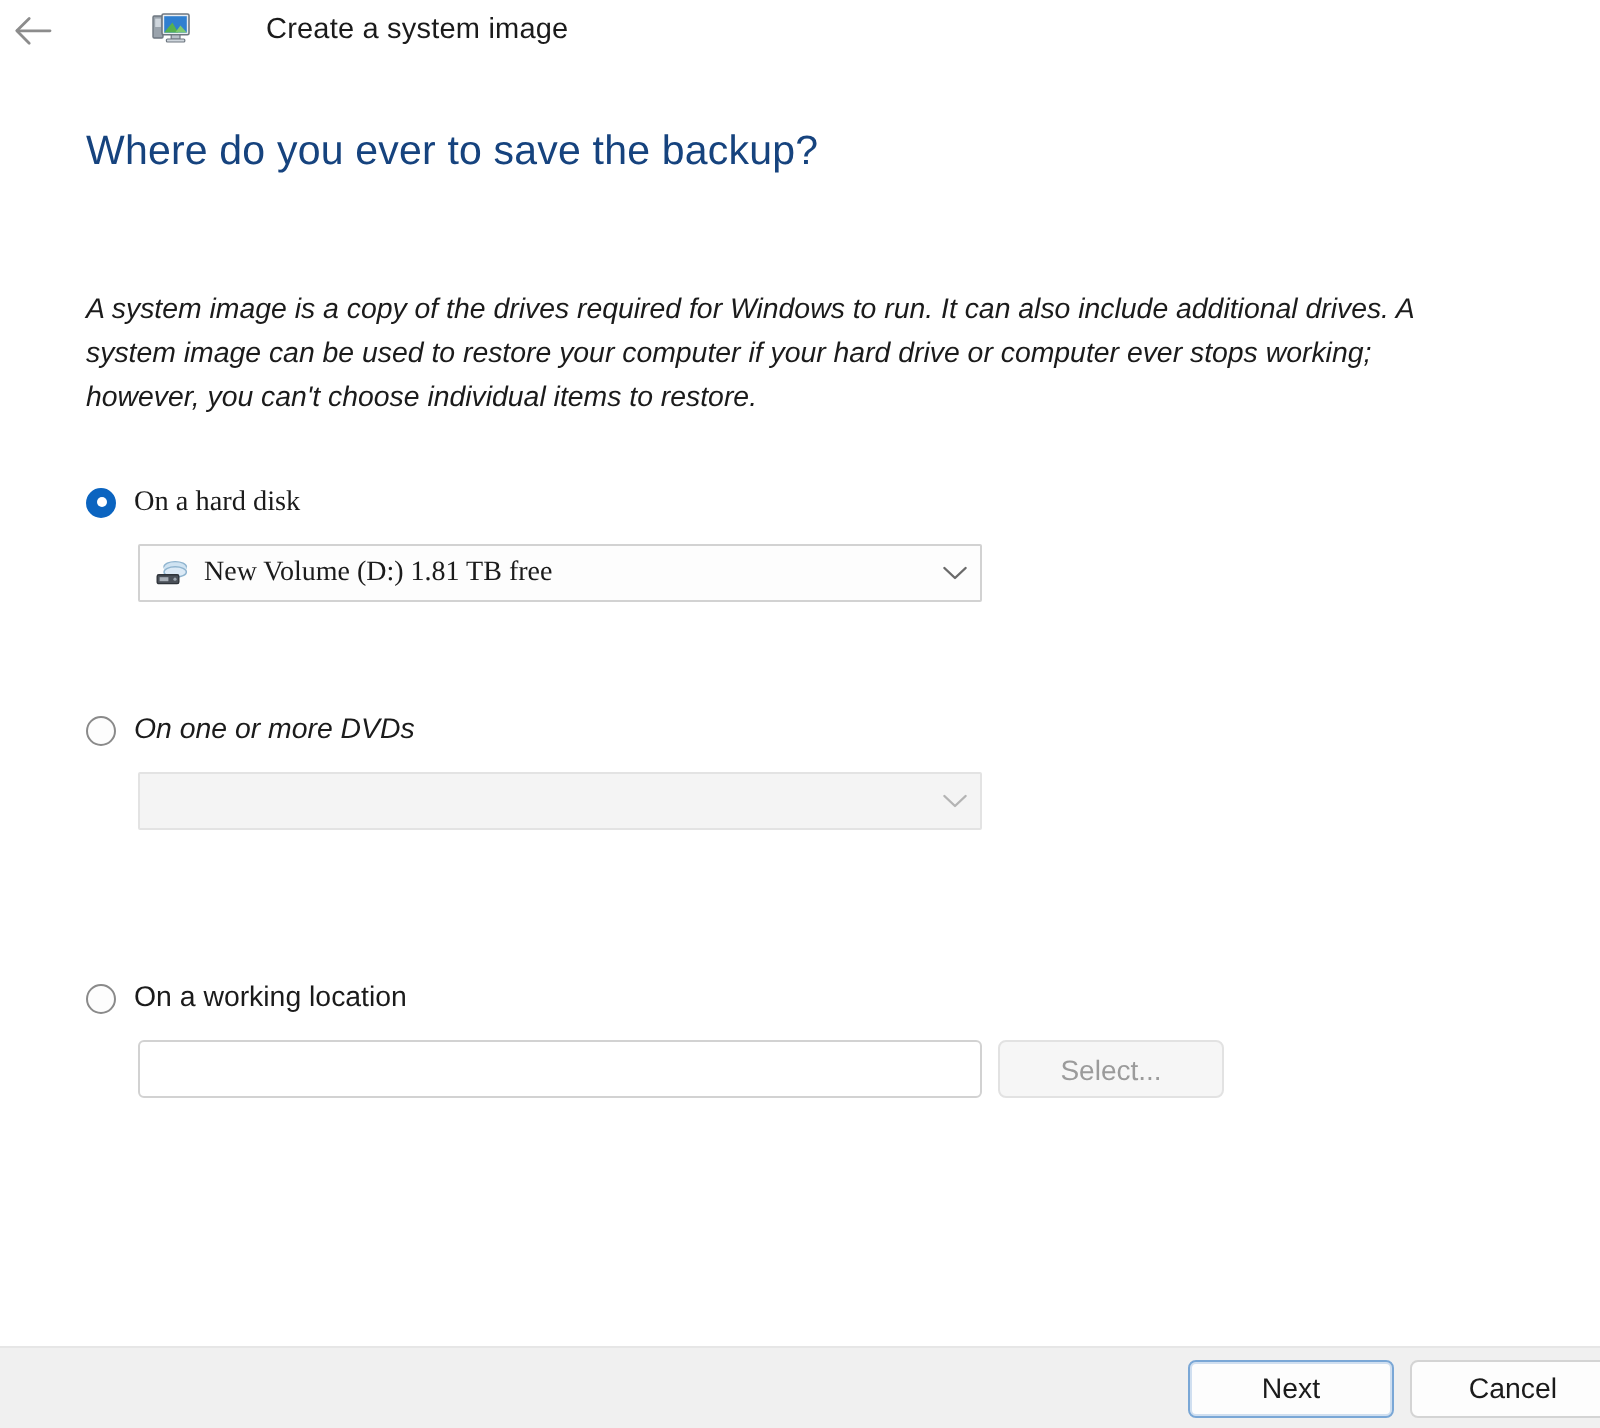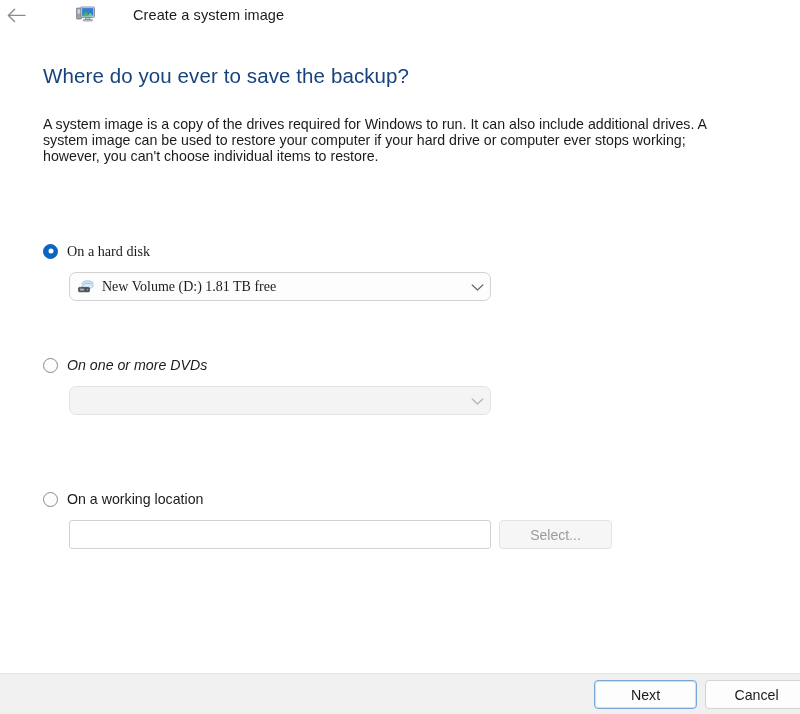--- a/index.html
+++ b/index.html
@@ -61,25 +61,26 @@
     font-size: 20.5px;
     color: #16437e;
     letter-spacing: 0.1px;
     white-space: nowrap;
   }
 
   
   .body-text {
     position: absolute;
     left: 43px;
-    top: 116px;
+    top: 144px;
     width: 690px;
     font-size: 14.2px;
-    line-height: 16px;
-    color: #1b1b1b;
+    line-height: 22px;
+    color: #1b1b1b;
+    font-style: italic;
   }
 
   
   .option-group {
     position: absolute;
     left: 43px;
   }
   .opt-harddisk { top: 241px; font-family: Liberation Serif, serif; }
   .opt-dvd      { top: 355px; font-style: italic; }
   .opt-network  { top: 489px; }
@@ -128,21 +129,21 @@
     margin-top: 11px;
     margin-left: 26px;
   }
 
   
   .combobox {
     box-sizing: border-box;
     width: 422px;
     height: 29px;
     border: 1px solid #d2d2d2;
-    border-radius: 7px;
+    border-radius: 1px;
     background: #fdfdfd;
     display: flex;
     align-items: center;
     padding: 0 6px 0 8px;
   }
   .combobox.disabled {
     background: #f4f4f4;
     border-color: #e3e3e3;
   }
   .combo-text {

